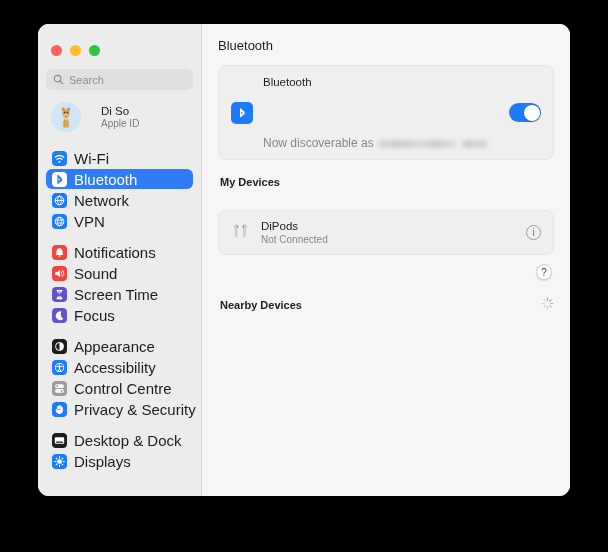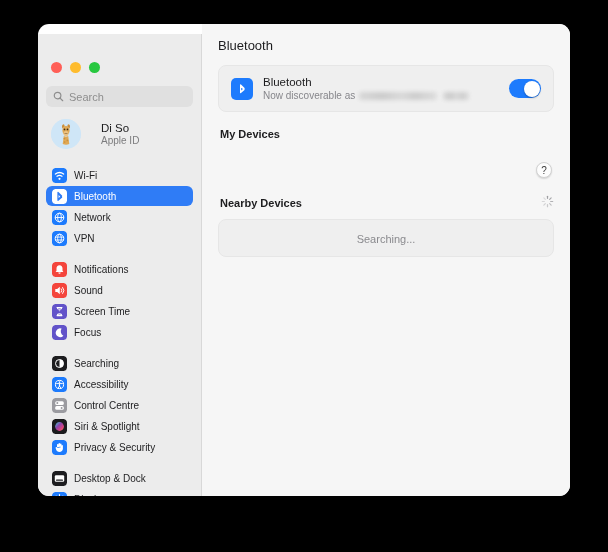--- a/index.html
+++ b/index.html
@@ -20,24 +20,23 @@
     display: flex;
     box-shadow: 0 10px 34px rgba(0,0,0,0.55);
   }
 
   
   #sidebar {
     width: 164px;
     height: 100%;
     background: #ececec;
     border-right: 1px solid #d8d8d8;
-    padding: 11px 8px;
+    padding: 4px 8px;
     position: relative;
     flex: none;
-    margin-top: 10px;
   }
 
   #traffic {
     display: flex;
     gap: 8px;
     padding: 12px 0 0 5px;
     height: 32px;
     align-items: center;
   }
   .light { width: 11px; height: 11px; border-radius: 50%; }
@@ -86,21 +85,21 @@
   .nav-item {
     display: flex;
     align-items: center;
     gap: 7px;
     height: 20px;
     padding: 0 6px;
     border-radius: 6px;
     margin-bottom: 1px;
   }
   .nav-item .label {
-    font-size: 10px;
+    font-size: 15px;
     color: #1d1d1f;
     white-space: nowrap;
   }
   .nav-item.selected { background: #2f7cf6; }
   .nav-item.selected .label { color: #fff; }
 
   .ico {
     width: 15px; height: 15px;
     border-radius: 3.5px;
     flex: none;
@@ -134,22 +133,22 @@
   }
 
   #bt-card {
     display: flex;
     align-items: center;
     padding: 9px 12px;
     gap: 10px;
   }
   #bt-card .txt { flex: 1; }
   .bt-name { font-size: 11.5px; color: #1d1d1f; line-height: 14px; }
-  .bt-sub  { font-size: 10px; color: #86868b; line-height: 13px;
-             display: flex; align-items: center; gap: 4px; }
+  .bt-sub  { font-size: 12px; color: #86868b; line-height: 13px;
+             display: flex; align-items: center; gap: 4px; margin-top: 48px; }
   .redacted {
     display: inline-block;
     height: 8px;
     width: 78px;
     border-radius: 2px;
     background: linear-gradient(90deg,#d6d6d6,#c9c9c9 30%,#d8d8d8 55%,#cacaca 72%,#dcdcdc);
     filter: blur(2.2px);
     opacity: .95;
   }
   .redacted.two { width: 26px; margin-left: 2px; }
@@ -383,21 +382,21 @@
     <div class="nav-group">
 
       <div class="nav-item">
         <span class="ico">
           <svg width="15" height="15" viewBox="0 0 15 15">
             <rect width="15" height="15" rx="3.5" fill="#1d1d1f"></rect>
             <circle cx="7.5" cy="7.5" r="4" fill="none" stroke="#fff" stroke-width="1"></circle>
             <path d="M7.5 3.5 a4 4 0 0 1 0 8 z" fill="#fff"></path>
           </svg>
         </span>
-        <span class="label">Searching</span>
+        <span class="label">Appearance</span>
       </div>
 
       <div class="nav-item">
         <span class="ico">
           <svg width="15" height="15" viewBox="0 0 15 15">
             <rect width="15" height="15" rx="3.5" fill="#1d7bfd"></rect>
             <circle cx="7.5" cy="7.5" r="4.1" fill="none" stroke="#fff" stroke-width="1"></circle>
             <circle cx="7.5" cy="5.1" r="0.85" fill="#fff"></circle>
             <path d="M4.6 6.6 h5.8 M7.5 6.9 v2.2 M7.5 9.1 l-1.5 2.1 M7.5 9.1 l1.5 2.1" stroke="#fff" stroke-width="0.95" stroke-linecap="round" fill="none"></path>
           </svg>
@@ -411,37 +410,20 @@
             <rect width="15" height="15" rx="3.5" fill="#9b9ba0"></rect>
             <rect x="3.2" y="3.3" width="8.6" height="3.6" rx="1.5" fill="#fff"></rect>
             <rect x="3.2" y="8.1" width="8.6" height="3.6" rx="1.5" fill="#fff"></rect>
             <circle cx="5.3" cy="5.1" r="1" fill="#9b9ba0"></circle>
             <circle cx="9.6" cy="9.9" r="1" fill="#9b9ba0"></circle>
           </svg>
         </span>
         <span class="label">Control Centre</span>
       </div>
 
-      <div class="nav-item">
-        <span class="ico">
-          <svg width="15" height="15" viewBox="0 0 15 15">
-            <defs>
-              <linearGradient id="sirig" x1="0" y1="0" x2="1" y2="1">
-                <stop offset="0%" stop-color="#3fd0d4"></stop>
-                <stop offset="40%" stop-color="#8e44ad"></stop>
-                <stop offset="75%" stop-color="#e0457b"></stop>
-                <stop offset="100%" stop-color="#f2994a"></stop>
-              </linearGradient>
-            </defs>
-            <rect width="15" height="15" rx="3.5" fill="#1b1b1d"></rect>
-            <circle cx="7.5" cy="7.5" r="4.4" fill="url(#sirig)"></circle>
-          </svg>
-        </span>
-        <span class="label">Siri &amp; Spotlight</span>
-      </div>
 
       <div class="nav-item">
         <span class="ico">
           <svg width="15" height="15" viewBox="0 0 15 15">
             <rect width="15" height="15" rx="3.5" fill="#1d7bfd"></rect>
             <path d="M5 7.2 v-2.5 a0.75 0.75 0 0 1 1.5 0 v2.2 M6.5 6.9 v-3.1 a0.75 0.75 0 0 1 1.5 0 v3 M8 6.8 v-2.6 a0.75 0.75 0 0 1 1.5 0 v2.9 M9.5 7.1 v-1.6 a0.75 0.75 0 0 1 1.4 0 v3.3 c0 2 -1.6 3.2 -3.4 3.2 c-1.8 0 -3 -1 -3.4 -2.4 l-0.5 -1.5 a0.8 0.8 0 0 1 1.3 -0.8 l0.6 0.8" fill="#fff"></path>
           </svg>
         </span>
         <span class="label">Privacy &amp; Security</span>
       </div>
@@ -499,20 +481,37 @@
           <span class="redacted two"></span>
         </div>
       </div>
       <div class="toggle">
         <div class="knob"></div>
       </div>
     </div>
 
     <div class="section-head">My Devices</div>
 
+    <div class="card" id="device-card">
+      <span>
+        <svg width="20" height="20" viewBox="0 0 20 20">
+          <g fill="#d2d2d4" stroke="#bdbdbf" stroke-width="0.5">
+            <path d="M5.2 3.4 c1.5 0 2.2 1.1 2.2 2.3 c0 1.1 -0.6 1.7 -1.2 1.9 l-0.3 7.6 c0 0.8 -1.4 0.8 -1.4 0 l-0.3 -7.6 c-0.6 -0.2 -1.2 -0.8 -1.2 -1.9 c0 -1.2 0.7 -2.3 2.2 -2.3 z"></path>
+            <path d="M13.5 3.4 c1.5 0 2.2 1.1 2.2 2.3 c0 1.1 -0.6 1.7 -1.2 1.9 l-0.3 7.6 c0 0.8 -1.4 0.8 -1.4 0 l-0.3 -7.6 c-0.6 -0.2 -1.2 -0.8 -1.2 -1.9 c0 -1.2 0.7 -2.3 2.2 -2.3 z"></path>
+          </g>
+          <ellipse cx="6.2" cy="5.6" rx="0.55" ry="0.9" fill="#6e6e72"></ellipse>
+          <ellipse cx="12.5" cy="5.6" rx="0.55" ry="0.9" fill="#6e6e72"></ellipse>
+        </svg>
+      </span>
+      <div class="txt">
+        <div class="dev-name">DiPods</div>
+        <div class="dev-sub">Not Connected</div>
+      </div>
+      <div class="circ-btn">i</div>
+    </div>
 
     <div id="help-row">
       <div id="help-btn">?</div>
     </div>
 
     <div class="section-row">
       <span class="section-head" style="margin:0">Nearby Devices</span>
       <span>
         <svg width="13" height="13" viewBox="0 0 16 16">
           <g stroke="#9a9a9e" stroke-width="1.5" stroke-linecap="round">
@@ -522,18 +521,15 @@
             <line x1="12.5" y1="12.5" x2="10.7" y2="10.7" opacity="0.6"></line>
             <line x1="8" y1="14.4" x2="8" y2="11.9" opacity="0.5"></line>
             <line x1="3.5" y1="12.5" x2="5.3" y2="10.7" opacity="0.4"></line>
             <line x1="1.6" y1="8" x2="4.1" y2="8" opacity="0.35"></line>
             <line x1="3.5" y1="3.5" x2="5.3" y2="5.3" opacity="0.3"></line>
           </g>
         </svg>
       </span>
     </div>
 
-    <div class="card" id="searching-card">
-      <span class="t">Searching...</span>
-    </div>
 
   </div>
 </div>
 
 </body></html>

